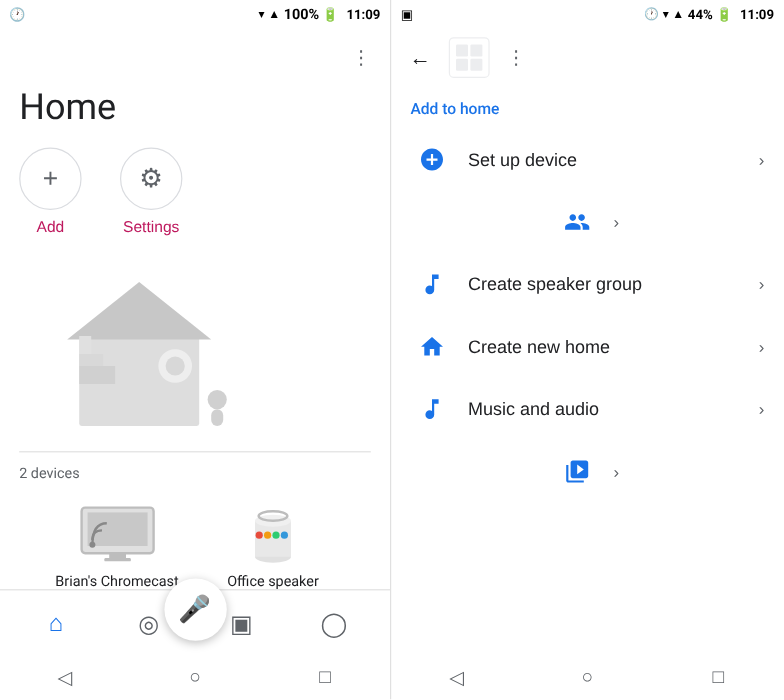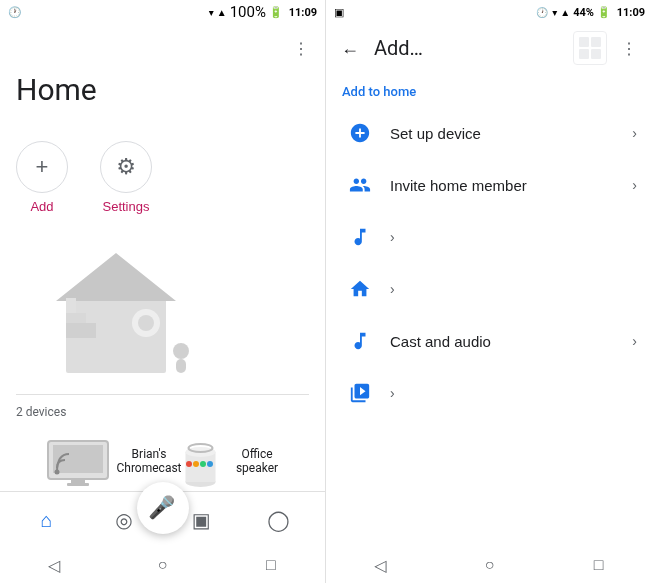--- a/index.html
+++ b/index.html
@@ -166,24 +166,25 @@
     .devices-row {
       display: flex;
       justify-content: center;
       gap: 20px;
       margin-top: 12px;
       padding: 0 16px;
     }
 
     .device-card {
       display: flex;
-      flex-direction: row;
+      flex-direction: column;
       align-items: center;
       gap: 4px;
       width: 110px;
+      justify-content: center;
     }
 
     .device-icon-box {
       width: 80px;
       height: 60px;
       display: flex;
       align-items: center;
       justify-content: center;
     }
 
@@ -337,20 +338,21 @@
     .menu-item {
       display: flex;
       align-items: center;
       padding: 0 16px;
       height: 52px;
       cursor: pointer;
       border: none;
       background: transparent;
       width: 100%;
       text-align: left;
+      justify-content: center;
     }
 
     .menu-item-icon {
       width: 36px;
       height: 36px;
       display: flex;
       align-items: center;
       justify-content: center;
       margin-right: 12px;
       font-size: 20px;
@@ -375,21 +377,21 @@
 
 <div class="left-panel">
 
   <div class="status-bar">
     <div class="status-icons">
       <span style="font-size:11px;">🕐</span>
     </div>
     <div class="status-icons">
       <span>▾</span>
       <span>▲</span>
-      <span style="font-size:15px; font-weight:normal;">100%</span>
+      <span style="font-size:12px; font-weight:bold;">100%</span>
       <span style="font-size:11px;">🔋</span>
       <span style="font-size:11px; font-weight:bold; margin-left:3px;">11:09</span>
     </div>
   </div>
 
   <div class="toolbar">
     <button class="icon-btn">⋮</button>
   </div>
 
   <div class="left-main">
@@ -512,21 +514,20 @@
       <span>▾</span>
       <span>▲</span>
       <span style="font-size:11px; font-weight:bold;">44%</span>
       <span style="font-size:11px;">🔋</span>
       <span style="font-size:11px; font-weight:bold; margin-left:3px;">11:09</span>
     </div>
   </div>
 
   <div class="right-toolbar">
     <button class="back-btn">←</button>
-    <span class="right-toolbar-title">Add…</span>
     <div class="right-toolbar-icons">
       <div class="grid-icon-placeholder">
         <div class="grid-cell"></div>
         <div class="grid-cell"></div>
         <div class="grid-cell"></div>
         <div class="grid-cell"></div>
       </div>
       <button class="icon-btn">⋮</button>
     </div>
   </div>
@@ -544,50 +545,51 @@
       <span class="menu-item-text">Set up device</span>
       <span class="menu-chevron">›</span>
     </button>
 
     <button class="menu-item">
       <div class="menu-item-icon icon-blue">
         <svg width="22" height="22" viewBox="0 0 24 24" fill="currentColor">
           <path d="M16 11c1.66 0 2.99-1.34 2.99-3S17.66 5 16 5c-1.66 0-3 1.34-3 3s1.34 3 3 3zm-8 0c1.66 0 2.99-1.34 2.99-3S9.66 5 8 5C6.34 5 5 6.34 5 8s1.34 3 3 3zm0 2c-2.33 0-7 1.17-7 3.5V19h14v-2.5c0-2.33-4.67-3.5-7-3.5zm8 0c-.29 0-.62.02-.97.05 1.16.84 1.97 1.97 1.97 3.45V19h6v-2.5c0-2.33-4.67-3.5-7-3.5z"></path>
         </svg>
       </div>
-      <span class="menu-item-text">Invite home member</span>
       <span class="menu-chevron">›</span>
     </button>
 
     <button class="menu-item">
       <div class="menu-item-icon icon-blue">
         <svg width="22" height="22" viewBox="0 0 24 24" fill="currentColor">
           <path d="M12 3v10.55c-.59-.34-1.27-.55-2-.55-2.21 0-4 1.79-4 4s1.79 4 4 4 4-1.79 4-4V7h4V3h-6z"></path>
         </svg>
       </div>
+      <span class="menu-item-text">Create speaker group</span>
       <span class="menu-chevron">›</span>
     </button>
 
     <button class="menu-item">
       <div class="menu-item-icon icon-blue">
         <svg width="22" height="22" viewBox="0 0 24 24" fill="currentColor">
           <path d="M10 20v-6h4v6h5v-8h3L12 3 2 12h3v8z"></path>
         </svg>
       </div>
+      <span class="menu-item-text">Create new home</span>
       <span class="menu-chevron">›</span>
     </button>
 
 
     <button class="menu-item">
       <div class="menu-item-icon icon-blue">
         <svg width="22" height="22" viewBox="0 0 24 24" fill="currentColor">
           <path d="M12 3v10.55c-.59-.34-1.27-.55-2-.55-2.21 0-4 1.79-4 4s1.79 4 4 4 4-1.79 4-4V7h4V3h-6z"></path>
         </svg>
       </div>
-      <span class="menu-item-text">Cast and audio</span>
+      <span class="menu-item-text">Music and audio</span>
       <span class="menu-chevron">›</span>
     </button>
 
     <button class="menu-item">
       <div class="menu-item-icon icon-blue">
         <svg width="22" height="22" viewBox="0 0 24 24" fill="currentColor">
           <path d="M4 6H2v14c0 1.1.9 2 2 2h14v-2H4V6zm16-4H8c-1.1 0-2 .9-2 2v12c0 1.1.9 2 2 2h12c1.1 0 2-.9 2-2V4c0-1.1-.9-2-2-2zm-8 12.5v-9l6 4.5-6 4.5z"></path>
         </svg>
       </div>
       <span class="menu-chevron">›</span>

